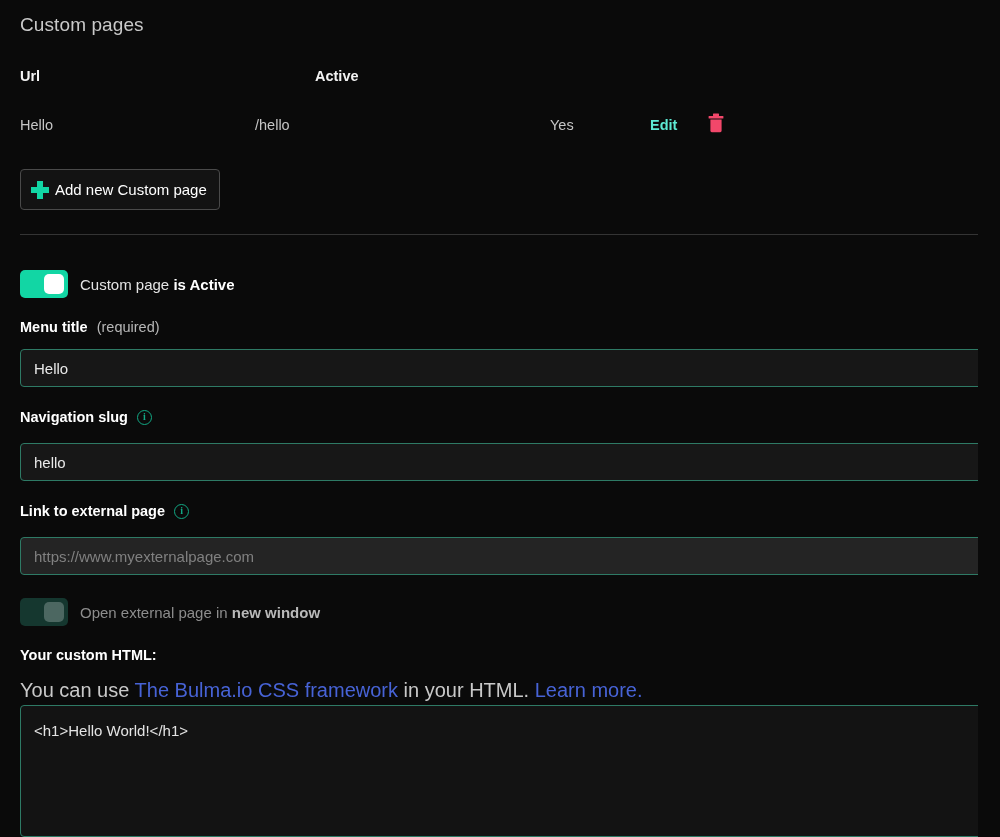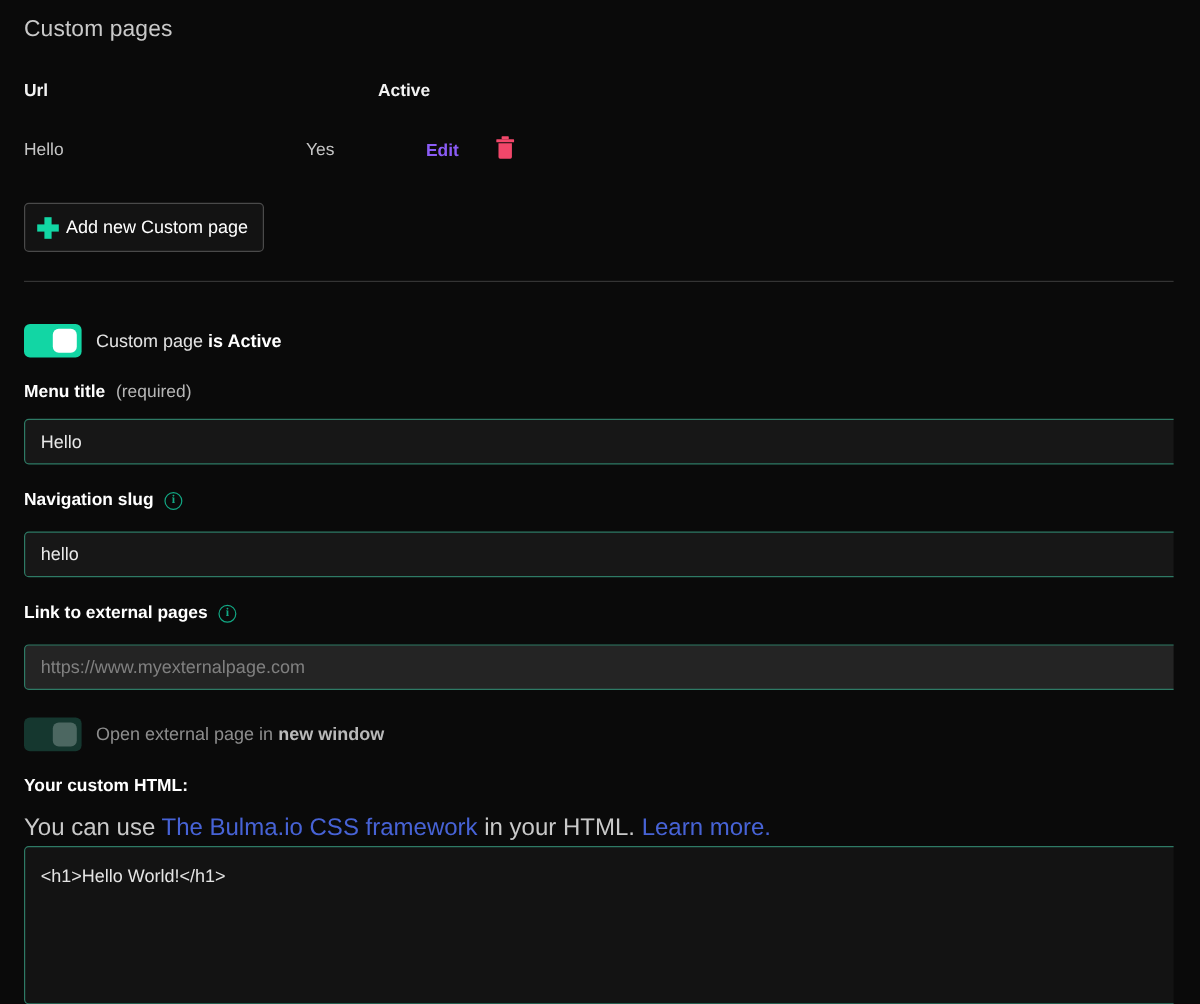--- a/index.html
+++ b/index.html
@@ -66,21 +66,21 @@
   }
   .tbl-body .col-title,
   .tbl-body .col-url,
   .tbl-body .col-active {
     color: #c6c6c6;
     font-size: 14.5px;
     font-weight: 400;
   }
 
   .edit-link {
-    color: #8b5cf6;
+    color: #5eead4;
     font-weight: 700;
     font-size: 14.5px;
     text-decoration: none;
     cursor: pointer;
   }
   .trash-btn {
     display: inline-flex;
     align-items: center;
     justify-content: center;
     width: 22px;
@@ -290,20 +290,21 @@
 
     <div class="tbl-row tbl-head">
       <div class="col-url">Url</div>
       <div class="col-active">Active</div>
       <div class="col-edit"></div>
       <div class="col-del"></div>
     </div>
 
     <div class="tbl-row tbl-body">
       <div class="col-title">Hello</div>
+      <div class="col-url">/hello</div>
       <div class="col-active">Yes</div>
       <div class="col-edit">
         <a class="edit-link" href="#">Edit</a>
       </div>
       <div class="col-del">
         <button class="trash-btn">
           <span>
             <svg width="18" height="20" viewBox="0 0 18 20" aria-hidden="true">
               <rect x="6" y="0.5" width="6" height="2.6" rx="0.6" fill="#f2476a"></rect>
               <rect x="1.6" y="3" width="14.8" height="2.6" rx="0.5" fill="#f2476a"></rect>
@@ -339,21 +340,21 @@
     </div>
     <input class="text-input in-menu-title" type="text" value="Hello" style="">
 
     <div class="field-label lbl-slug">
       <span>Navigation slug</span>
       <i class="info-icon">i</i>
     </div>
     <input class="text-input in-slug" type="text" value="hello" style="">
 
     <div class="field-label lbl-external">
-      <span>Link to external pages</span>
+      <span>Link to external page</span>
       <i class="info-icon">i</i>
     </div>
     <input class="text-input in-external disabled" type="text" placeholder="https://www.myexternalpage.com" style="">
 
     <div class="toggle-row newwin-row">
       <div class="switch disabled-on">
         <span class="knob"></span>
       </div>
       <div class="toggle-label dim">
         <span>Open external page in </span><b>new window</b>

